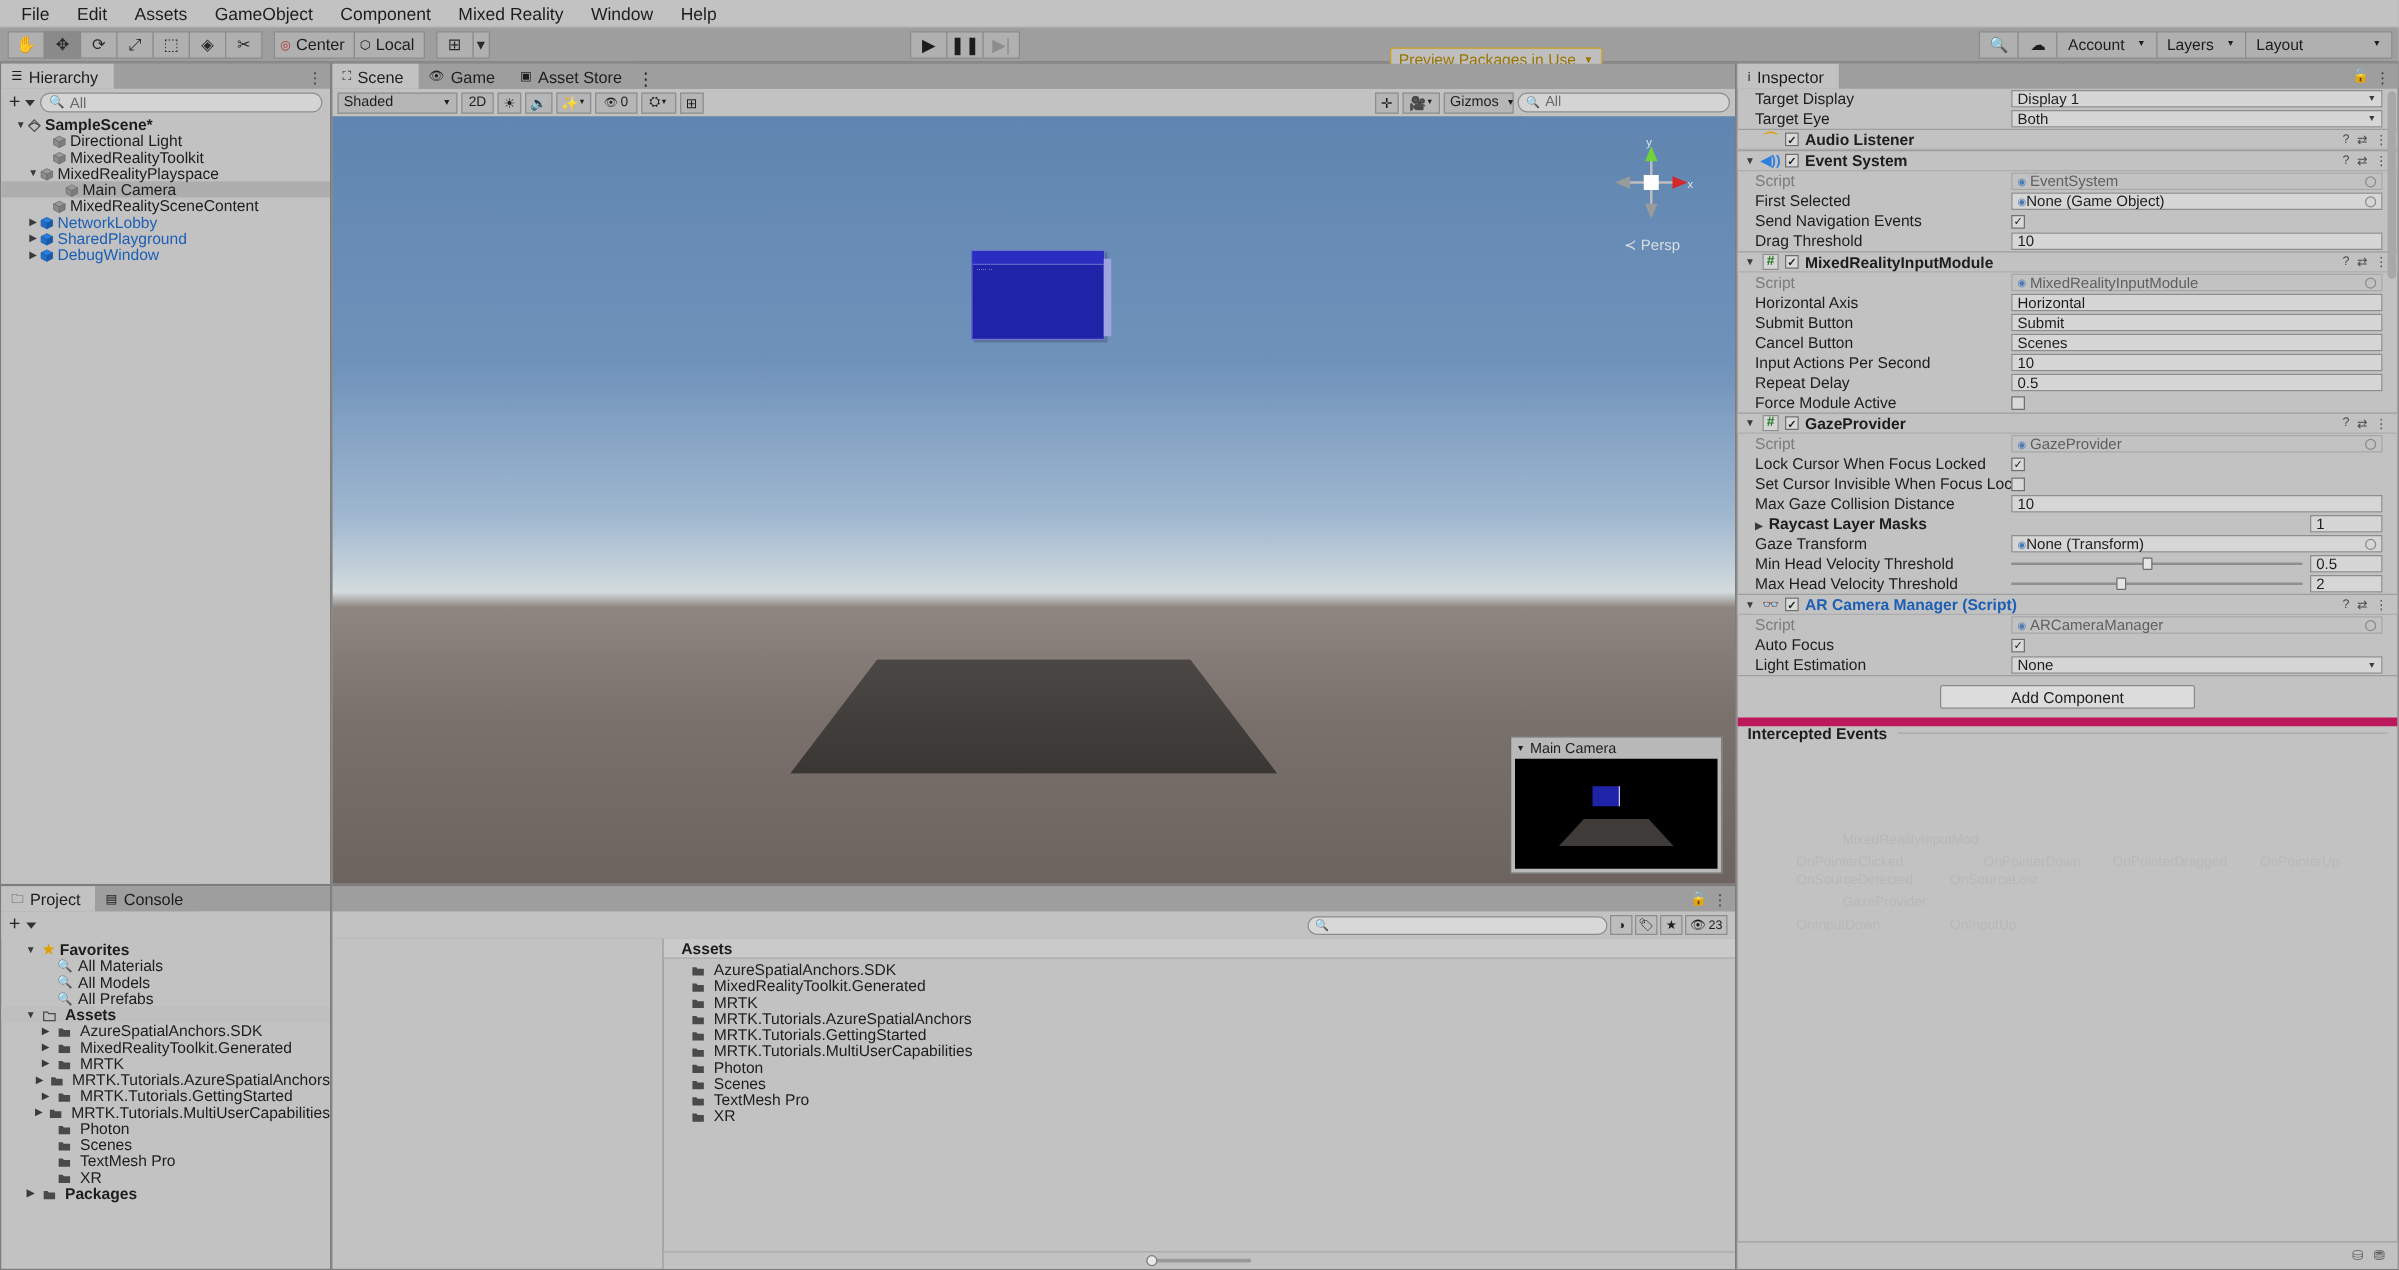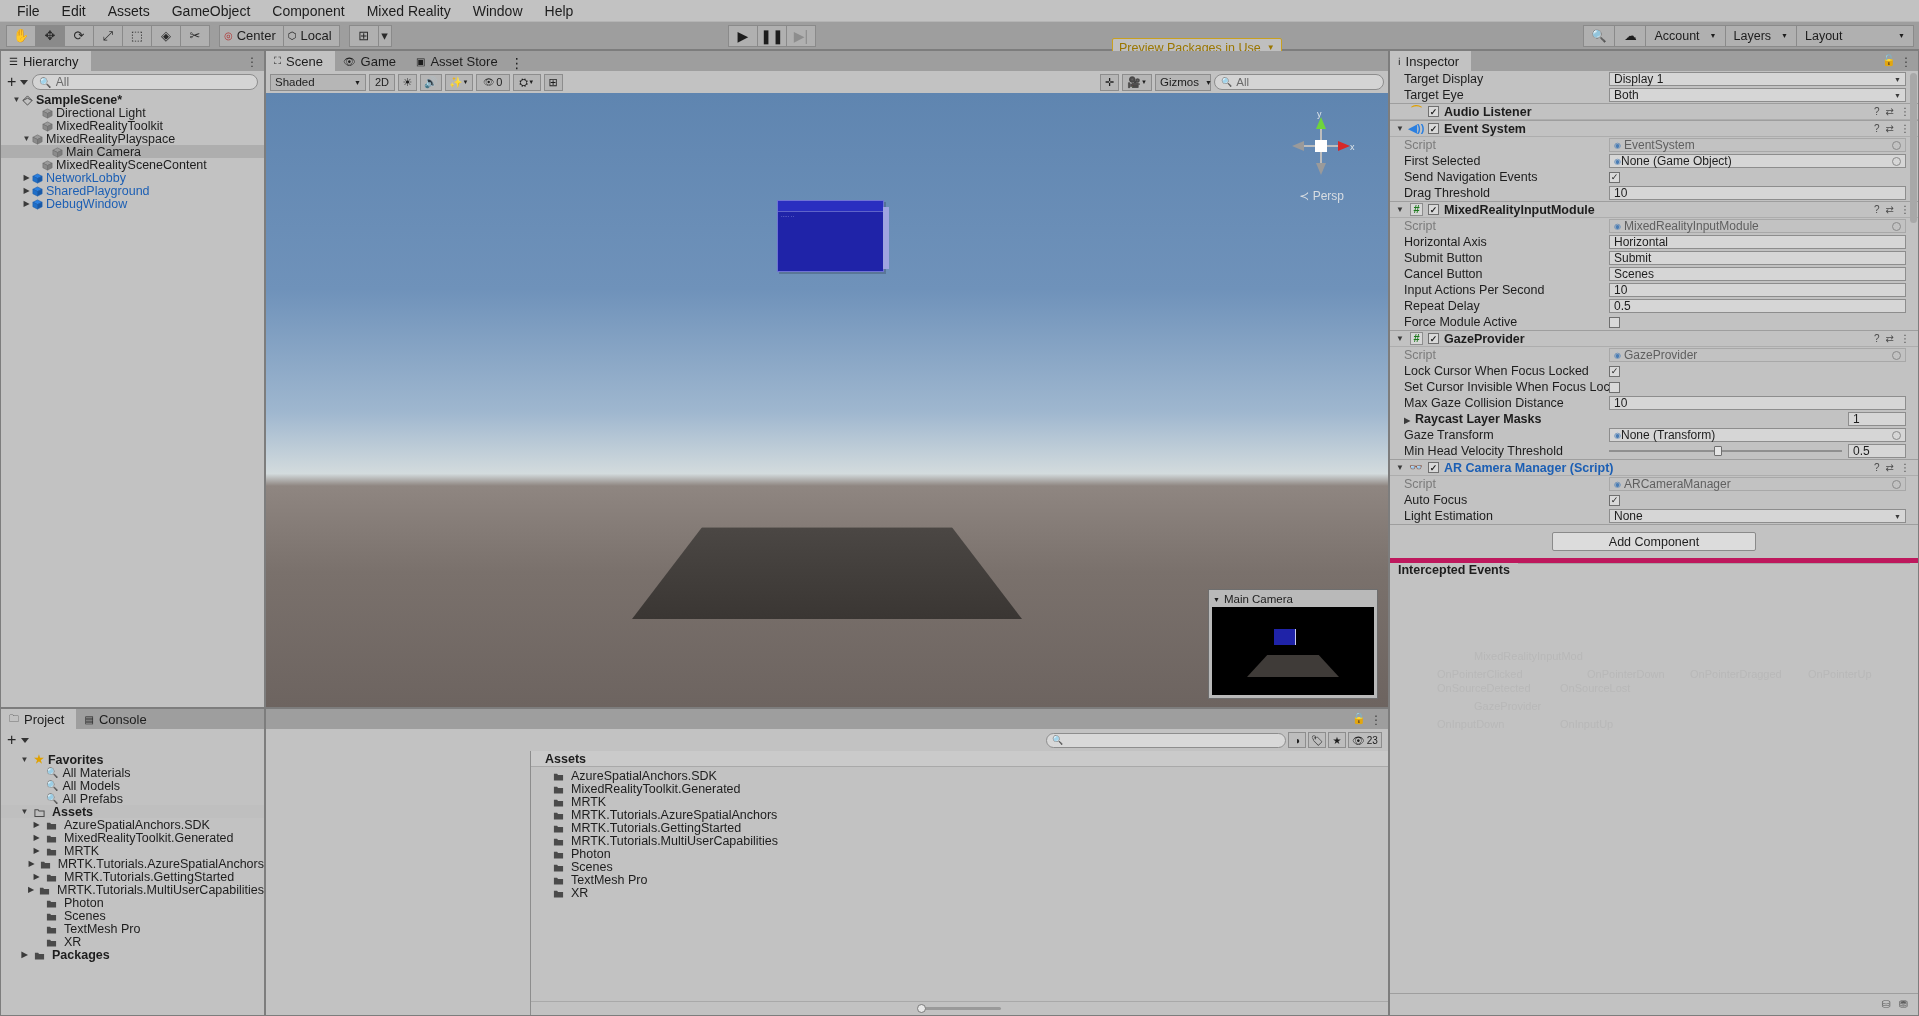--- a/index.html
+++ b/index.html
@@ -167,21 +167,21 @@
   .field.ro { background:#c2c2c2; color:#5f5f5f; border-color:#a8a8a8; gap:3px;}
   .field .dd-arrow { margin-left:auto; font-size:7px; color:#3a3a3a;}
   .field .obj-ic { font-size:8px; color:#4a7db5;}
   .field .circle { margin-left:auto; width:9px; height:9px; border:1px solid #8a8a8a; border-radius:50%;}
   .slider-row { flex:1; display:flex; align-items:center; gap:6px; margin-right:12px;}
   .sl-track { flex:1; height:2px; background:#8f8f8f; position:relative; }
   .sl-knob { position:absolute; top:-4px; width:8px; height:10px; background:#e4e4e4; border:1px solid #6f6f6f; border-radius:1px;}
   .sl-val { width:58px; height:14px; background:#d6d6d6; border:1px solid #8d8d8d; display:flex; align-items:center; padding:0 4px; font-size:12px;}
   .addcomp-wrap { height:34px; display:flex; align-items:center; justify-content:center; border-top:1px solid #9e9e9e; }
   .addcomp { width:204px; height:19px; background:#dcdcdc; border:1px solid #8a8a8a; border-radius:2px; display:flex; align-items:center; justify-content:center; font-size:12.5px;}
-  .intercept-head { height:18px; display:flex; align-items:flex-start; gap:8px; padding:0 8px; border-top:5px solid #be185d; font-size:12.5px; font-weight:bold;}
+  .intercept-head { height:18px; display:flex; align-items:center; gap:8px; padding:0 8px; border-top:7px solid #be185d; font-size:12.5px; font-weight:bold;}
   .intercept-head .hr { flex:1; height:1px; background:#a6a6a6;}
   .intercept-body { position:relative; height:130px; }
   .ghost { position:absolute; font-size:11px; color:#b8b8b8; white-space:nowrap;}
   .insp-foot { height:22px; background:#c2c2c2; display:flex; align-items:center; justify-content:flex-end; gap:8px; padding-right:10px; flex:0 0 22px; border-top:1px solid #9e9e9e; font-size:11px; color:#5f5f5f;}
   .vscroll { position:absolute; right:1px; top:2px; width:7px; height:150px; background:#a8a8a8; border-radius:4px;}
 </style>
 </head>
 <body>
 
 <div class="app">
@@ -915,20 +915,31 @@
               <div class="lbl"><span>Min Head Velocity Threshold</span></div>
               <div class="slider-row">
                 <div class="sl-track">
                   <div class="sl-knob" style="left:45%"></div>
                 </div>
                 <div class="sl-val">
                   <span>0.5</span>
                 </div>
               </div>
             </div>
+            <div class="row">
+              <div class="lbl"><span>Max Head Velocity Threshold</span></div>
+              <div class="slider-row">
+                <div class="sl-track">
+                  <div class="sl-knob" style="left:36%"></div>
+                </div>
+                <div class="sl-val">
+                  <span>2</span>
+                </div>
+              </div>
+            </div>
             <div class="comp-head">
               <span class="foldtri">▼</span>
               <span class="cicon">
                 <span style="color:#3fb6e0;font-size:11px;">👓</span>
               </span>
               <span class="chk">✓</span>
               <span class="cname blue">AR Camera Manager (Script)</span>
               <span class="hicons">
                 <span>?</span>
                 <span>⇄</span>

